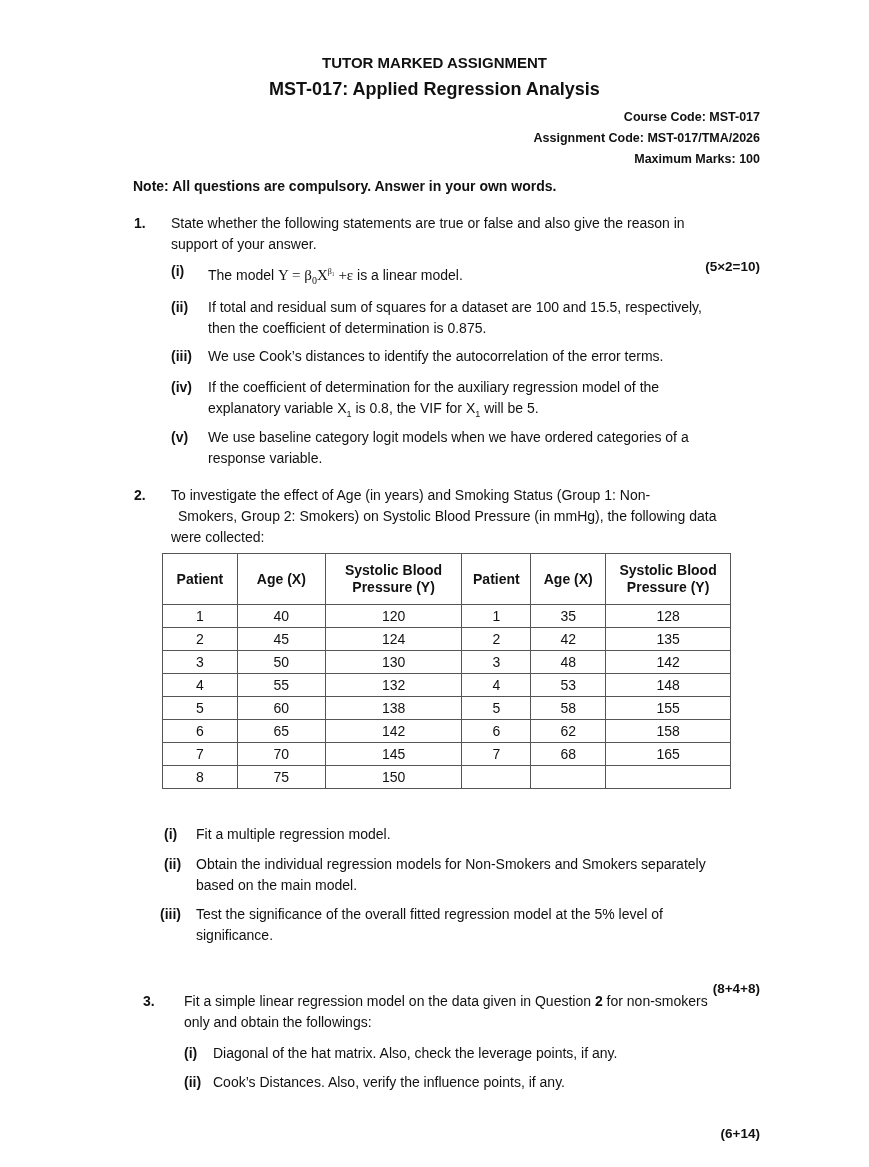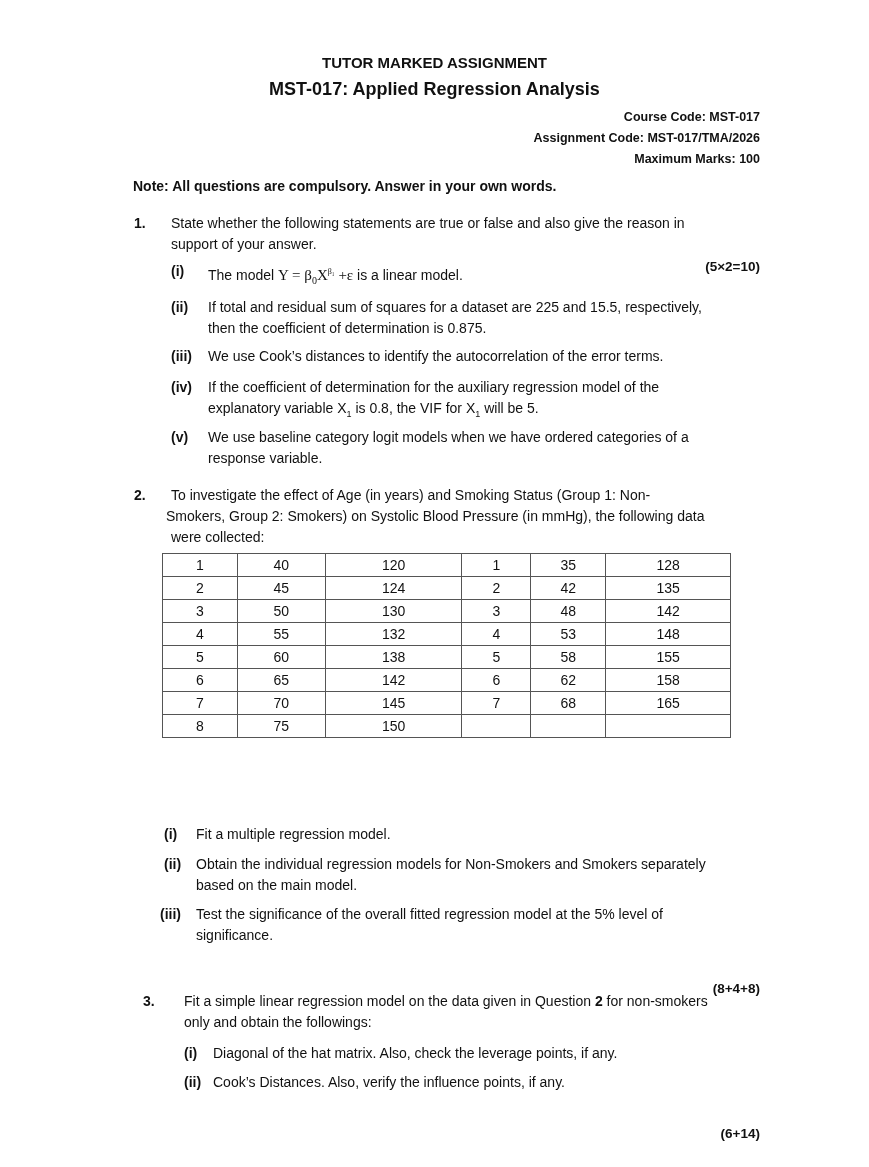--- a/index.html
+++ b/index.html
@@ -50,49 +50,57 @@
 <div class="abs marks" style="right:109px; top:235px">(5×2=10)</div>
 
 <div class="abs sub-label" style="left:171px; top:263px">(i)</div>
 <div class="abs txt" style="left:208px; top:262px">
   <span>The model</span>
   <span class="math"><span>Y</span> <span>=</span> <span>β</span><sub>0</sub><span>X</span><sup>β₁</sup> <span>+ε</span></span>
   <span>is a linear model.</span>
 </div>
 
 <div class="abs sub-label" style="left:171px; top:299px">(ii)</div>
-<div class="abs txt" style="left:208px; top:297px">If total and residual sum of squares for a dataset are 225 and 15.5, respectively,</div>
+<div class="abs txt" style="left:208px; top:297px">If total and residual sum of squares for a dataset are 100 and 15.5, respectively,</div>
 <div class="abs txt" style="left:208px; top:318px">then the coefficient of determination is 0.875.</div>
 
 <div class="abs sub-label" style="left:171px; top:348px">(iii)</div>
 <div class="abs txt" style="left:208px; top:346px">We use Cook’s distances to identify the autocorrelation of the error terms.</div>
 
 <div class="abs sub-label" style="left:171px; top:379px">(iv)</div>
 <div class="abs txt" style="left:208px; top:377px">If the coefficient of determination for the auxiliary regression model of the</div>
 <div class="abs txt" style="left:208px; top:398px"><span>explanatory variable X</span><sub class="x1">1</sub><span> is 0.8, the VIF for X</span><sub class="x1">1</sub><span> will be 5.</span></div>
 
 <div class="abs sub-label" style="left:171px; top:429px">(v)</div>
 <div class="abs txt" style="left:208px; top:427px">We use baseline category logit models when we have ordered categories of a</div>
 <div class="abs txt" style="left:208px; top:448px">response variable.</div>
 
 <div class="abs qnum" style="left:134px; top:487px">2.</div>
 <div class="abs txt" style="left:171px; top:485px">To investigate the effect of Age (in years) and Smoking Status (Group 1: Non-</div>
-<div class="abs txt" style="left:166px; top:506px">Smokers, Group 2: Smokers) on Systolic Blood Pressure (in mmHg), the following data</div>
+<div class="abs txt" style="left:178px; top:506px">Smokers, Group 2: Smokers) on Systolic Blood Pressure (in mmHg), the following data</div>
 <div class="abs txt" style="left:171px; top:527px">were collected:</div>
 
 <table class="data">
   <colgroup>
     <col style="width:75px">
       <col style="width:88px">
       <col style="width:137px">
     <col style="width:69px">
       <col style="width:75px">
       <col style="width:125px">
   </colgroup>
   <tbody>
+  <tr class="hdr">
+    <th>Patient</th>
+    <th>Age (X)</th>
+    <th><span>Systolic Blood</span><br><span>Pressure (Y)</span></th>
+    <th>Patient</th>
+    <th>Age (X)</th>
+    <th><span>Systolic Blood</span><br><span>Pressure (Y)</span></th>
+  </tr>
   </tbody>
     <tbody id="table-body">
       <tr class="row">
         <td>1</td>
         <td>40</td>
         <td>120</td>
         <td>1</td>
         <td>35</td>
         <td>128</td>
       </tr>

